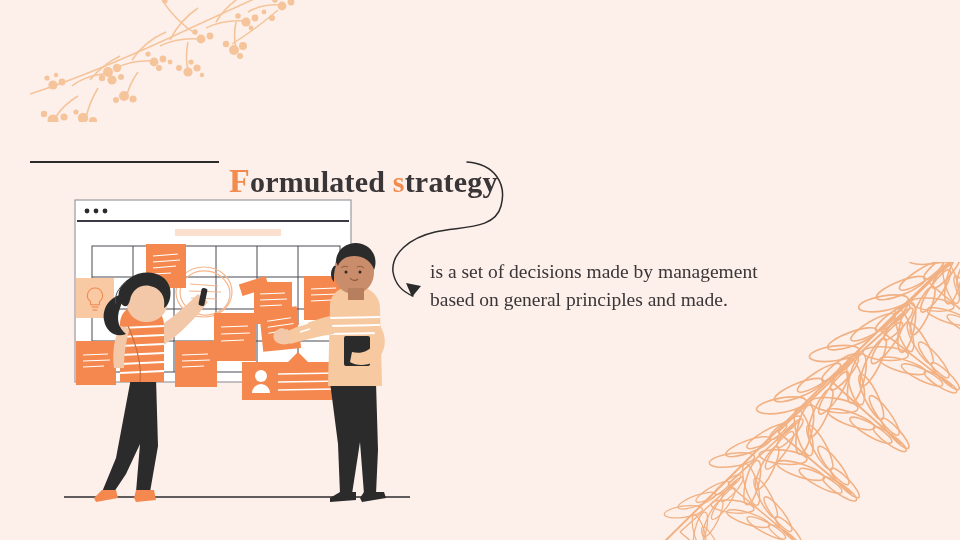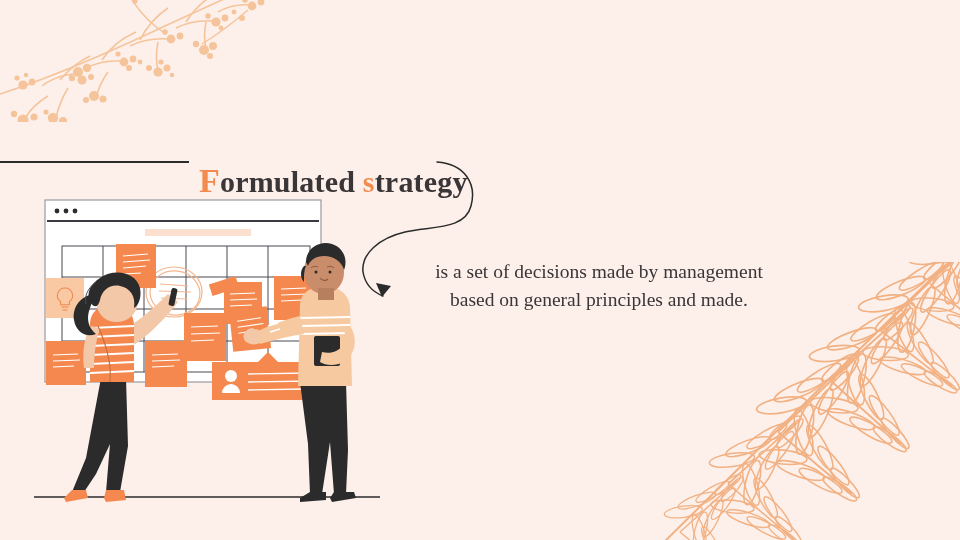--- a/index.html
+++ b/index.html
@@ -3,21 +3,21 @@
 <meta charset="utf-8">
 <style>
   html, body { margin:0; padding:0; }
   body {
     width:960px; height:540px;
     background:#FDF0EB;
     font-family:"Liberation Serif", serif;
     overflow:hidden;
     position:relative;
   }
-  .slide { position:absolute; inset:0; overflow:hidden; }
+  .slide { position:absolute; inset:0; overflow:hidden;margin-left:30px; }
 
   
   .deco { position:absolute; pointer-events:none; }
   #branch-top-left { left:-10px; top:-18px; width:300px; height:140px; }
   #fern-bottom-right { right:-10px; bottom:-12px; width:330px; height:290px; }
 
   
   #title-rule {
     position:absolute; left:0; top:161px; width:189px; height:1.6px;
     background:#2B2B2B;
@@ -26,21 +26,21 @@
     position:absolute; left:199px; top:143px;
     font-size:30px; color:#3A3537; letter-spacing:.2px;
     white-space:nowrap; line-height:1.05;
   }
   #page-title .accent { color:#F28C4E; }
   #page-title .cap { font-size:34px; }
 
   
   #body-text {
     position:absolute; left:400px; top:258px; width:398px;
-    text-align:center; font-size:19.5px; line-height:1.45;
+    text-align:left; font-size:19.5px; line-height:1.45;
     color:#3A3537;
   }
 
   
   #curved-arrow { position:absolute; left:335px; top:150px; width:165px; height:150px; }
 
   
   #illustration { position:absolute; left:28px; top:196px; width:366px; height:310px; }
 </style>
 </head>

